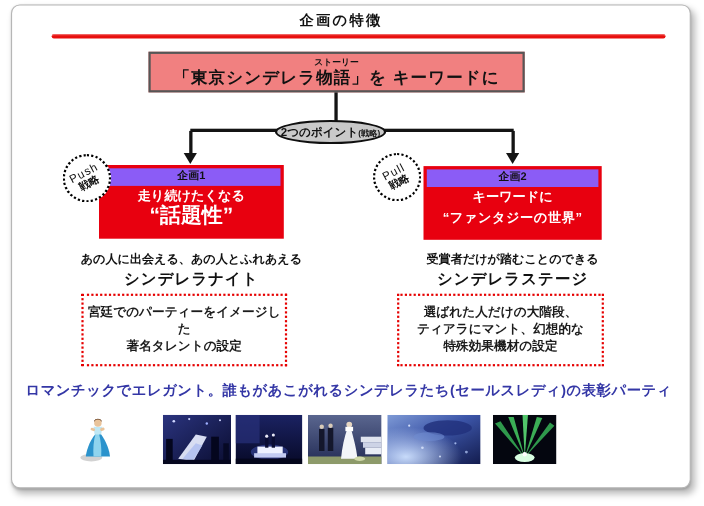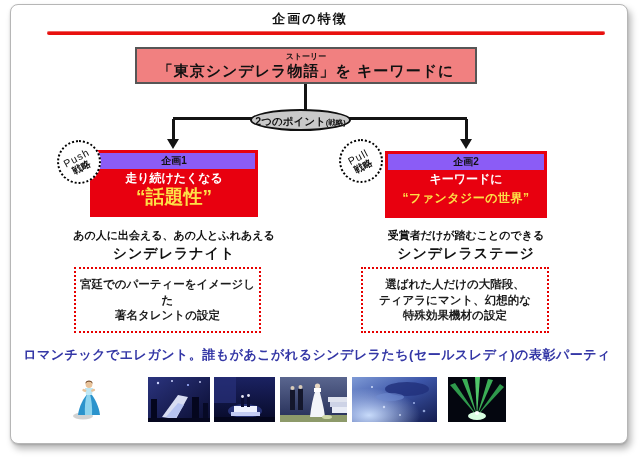--- a/index.html
+++ b/index.html
@@ -46,21 +46,21 @@
   .strategy-badge .rot { transform:rotate(-28deg); text-align:center; }
   .strategy-badge .en { font-size:10.5px; letter-spacing:1px; line-height:11px; }
   .strategy-badge .ja { font-size:9.5px; font-weight:bold; line-height:10px; }
 
   .plan-box { background:#e8000f; padding:3px 3px 0 3px; text-align:center; z-index:3; }
   .plan-left  { left:90px;  top:150px; width:168px; height:67px; }
   .plan-right { left:385px; top:151px; width:162px; height:67px; }
   .plan-header { background:#8b5cf6; height:16px; line-height:16px;
                  font-size:10px; font-weight:bold; color:#111; }
   .plan-line1 { color:#fff; font-weight:bold; font-size:12px; margin-top:3px; line-height:13px; }
-  .plan-catch { color:#fde047; font-weight:bold; white-space:nowrap; }
+  .plan-catch { color:#ffffff; font-weight:bold; white-space:nowrap; }
   .plan-left  .plan-catch { font-size:19px; line-height:24px; }
   .plan-right .plan-catch { font-size:12px; line-height:24px; letter-spacing:0.5px; }
 
   .sub1 { font-size:11px; font-weight:bold; text-align:center; }
   .sub2 { font-size:14px; font-weight:bold; text-align:center; letter-spacing:1px; }
   .sub1-left  { left:50px;  top:228px; width:248px; }
   .sub2-left  { left:50px;  top:245px; width:248px; }
   .sub1-right { left:342px; top:228px; width:248px; }
   .sub2-right { left:342px; top:245px; width:248px; }
 

